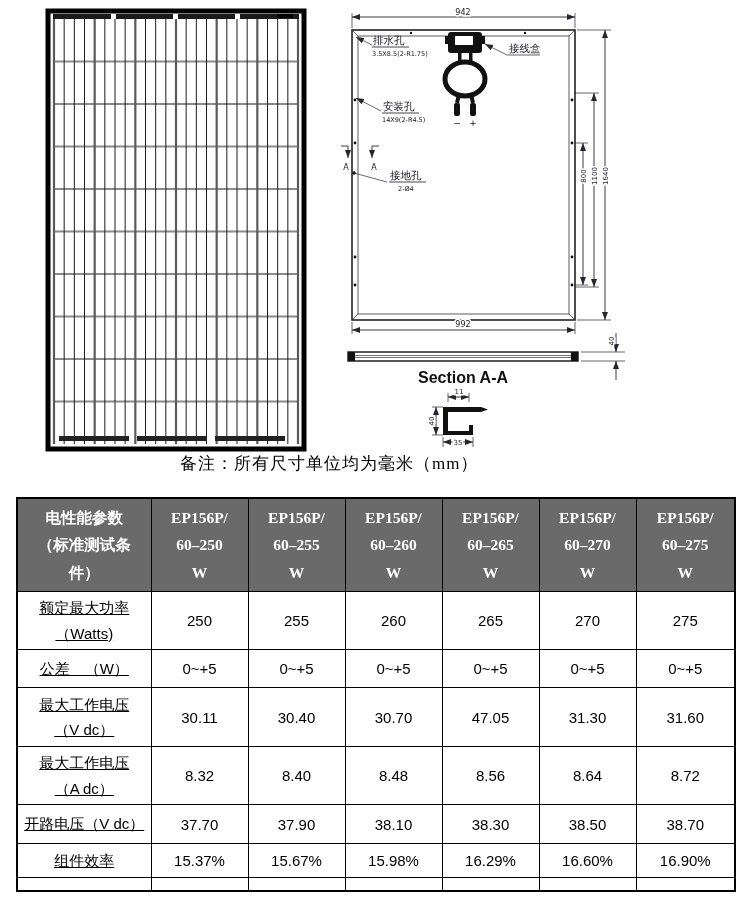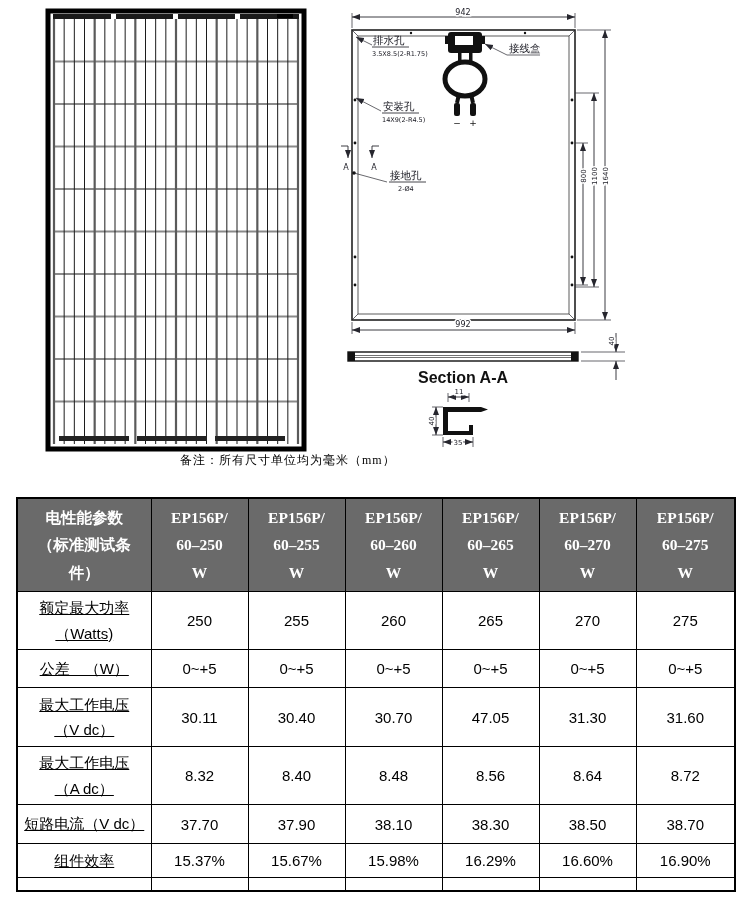--- a/index.html
+++ b/index.html
@@ -8,21 +8,21 @@
   svg{position:absolute;overflow:visible;}
   
   .dim{stroke:#26262e;stroke-width:0.9;fill:none;}
   .wit{stroke:#26262e;stroke-width:0.7;fill:none;}
   .dimtxt{font:8px "DejaVu Sans",sans-serif;fill:#1b1b24;paint-order:stroke;stroke:#fff;stroke-width:3px;}
   .dimtxt-s{font:7px "DejaVu Sans",sans-serif;fill:#1b1b24;paint-order:stroke;stroke:#fff;stroke-width:3px;}
   .cjklbl{font:10.5px "Liberation Sans",sans-serif;fill:#16161f;}
   .speclbl{font:6.5px "DejaVu Sans",sans-serif;fill:#16161f;}
   .sectitle{font:600 16px "Liberation Sans","DejaVu Sans",sans-serif;fill:#111;}
   
-  .note{position:absolute;left:180px;top:452px;font-size:12px;letter-spacing:1px;
+  .note{position:absolute;left:180px;top:452px;font-size:17px;letter-spacing:1px;
         font-family:"Liberation Serif","DejaVu Serif",serif;color:#000;}
   
   table.spec{position:absolute;left:16px;top:497px;width:718px;border-collapse:collapse;
              table-layout:fixed;border:2px solid #000;}
   table.spec td{border:1px solid #000;text-align:center;vertical-align:middle;
                 font-size:15px;padding:0 2px;background:#fff;}
   table.spec tr.hdr td{background:#6a6a6a;color:#fff;font-weight:bold;
                 font-family:"Liberation Serif","DejaVu Serif",serif;font-size:15.5px;
                 line-height:1.75;white-space:pre-line;}
   td.lab{white-space:pre-line;line-height:1.7;text-decoration:underline;}
@@ -278,21 +278,21 @@
       <td class="lab">最大工作电压
 （A dc）</td>
       <td>8.32</td>
       <td>8.40</td>
       <td>8.48</td>
       <td>8.56</td>
       <td>8.64</td>
       <td>8.72</td>
     </tr>
     <tr class="r5">
-      <td class="lab">短路电流（V dc）</td>
+      <td class="lab">开路电压（V dc）</td>
       <td>37.70</td>
       <td>37.90</td>
       <td>38.10</td>
       <td>38.30</td>
       <td>38.50</td>
       <td>38.70</td>
     </tr>
     <tr class="r7">
       <td class="lab">组件效率</td>
       <td>15.37%</td>

